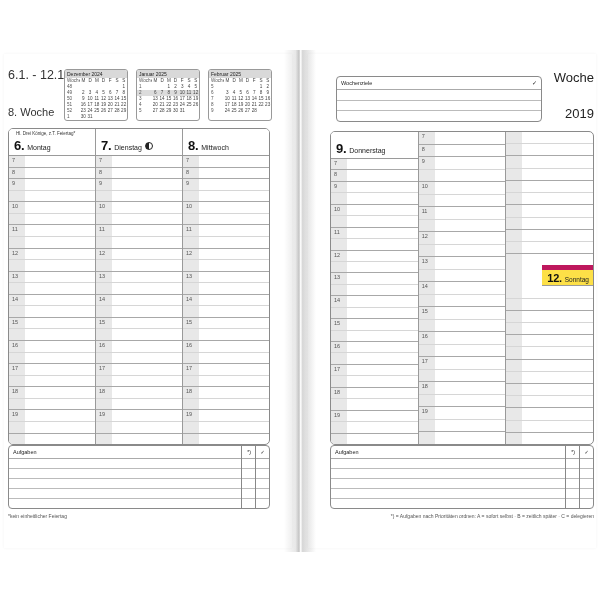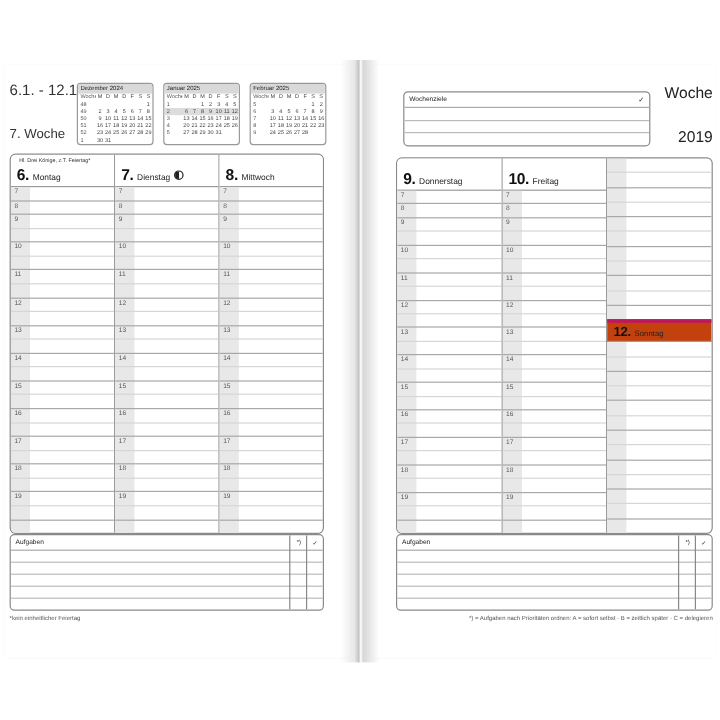--- a/index.html
+++ b/index.html
@@ -42,22 +42,22 @@
         background:linear-gradient(90deg,#222 50%,#fff 50%);}
   .daybody{flex:1;position:relative;}
   .strip{position:absolute;left:0;top:0;bottom:0;width:16px;background:#e8e8e8;}
   .rows{position:absolute;top:0;left:0;right:0;bottom:0;display:flex;flex-direction:column;}
   .trow{flex:1;border-top:1px solid #d6d6d6;position:relative;}
   .trow.hr{border-top-color:#a8a8a8;}
   .rows > .trow:first-child, .satrows > .trow:first-child, .sunrows > .trow:first-child{border-top:none;}
   .hlabel{position:absolute;left:3px;top:1px;font-size:5.5px;color:#555;line-height:7px;}
   .satrows{flex:11;display:flex;flex-direction:column;}
   .sunrows{flex:13;display:flex;flex-direction:column;}
-  .sunhdr{flex:none;height:15px;background:#c2410c;border-top:3px solid #be185d;
-          border-bottom:1px solid #9a9a9a;position:relative;z-index:2;}
+  .sunhdr{flex:none;height:15px;background:#fde047;border-top:5px solid #be185d;
+          border-bottom:1px solid #9a9a9a;position:relative;z-index:2;margin-left:36px;}
   .sunhdr .hdr-inner{bottom:1px;}
   .sunhdr .daynum{font-size:11px;}
   .sunhdr .dayname{font-size:6.5px;}
   
   .goals{position:absolute;left:28px;top:22px;width:204px;height:44px;border:1px solid #8a8a8a;
          border-radius:4px;overflow:hidden;background:#fff;}
   .g-hdr{height:12px;border-bottom:1px solid #aaa;position:relative;}
   .g-title{position:absolute;left:4px;top:3px;font-size:5.5px;color:#222;}
   .g-check{position:absolute;right:4px;top:2px;font-size:6px;color:#222;}
   .g-rows{position:absolute;top:13px;left:0;right:0;bottom:0;display:flex;flex-direction:column;}
@@ -80,21 +80,21 @@
   
   .footnote{position:absolute;top:459px;font-size:5px;color:#555;white-space:nowrap;}
   .footnote.fl{left:4px;}
   .footnote.fr{right:2px;text-align:right;}
 </style>
 </head>
 <body>
 
 <div class="page left">
   <div class="range">6.1. - 12.1.</div>
-  <div class="weeklbl">7. Woche</div>
+  <div class="weeklbl">8. Woche</div>
   <div class="minicals">
       <div class="minical">
         <div class="mc-title">Dezember 2024</div>
         <div class="mc-row">
           <span class="mc-cell mc-week">Woche</span>
           <span class="mc-cell">M</span>
           <span class="mc-cell">D</span>
           <span class="mc-cell">M</span>
           <span class="mc-cell">D</span>
           <span class="mc-cell">F</span>
@@ -581,26 +581,20 @@
             <div class="trow"></div>
             <div class="trow hr">
               <span class="hlabel">19</span>
             </div>
             <div class="trow"></div>
             <div class="trow hr"></div>
           </div>
         </div>
       </div>
       <div class="daycol">
-        <div class="dayhdr">
-          <div class="hdr-inner">
-            <span class="daynum">10.</span>
-            <span class="dayname">Freitag</span>
-          </div>
-        </div>
         <div class="daybody">
           <div class="strip"></div>
           <div class="rows">
             <div class="trow hr">
               <span class="hlabel">7</span>
             </div>
             <div class="trow hr">
               <span class="hlabel">8</span>
             </div>
             <div class="trow hr">

